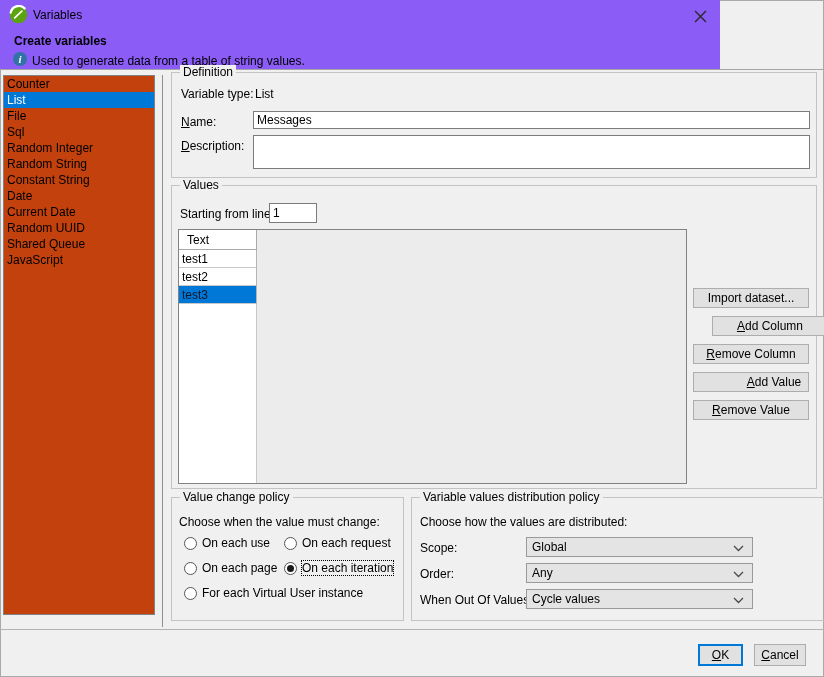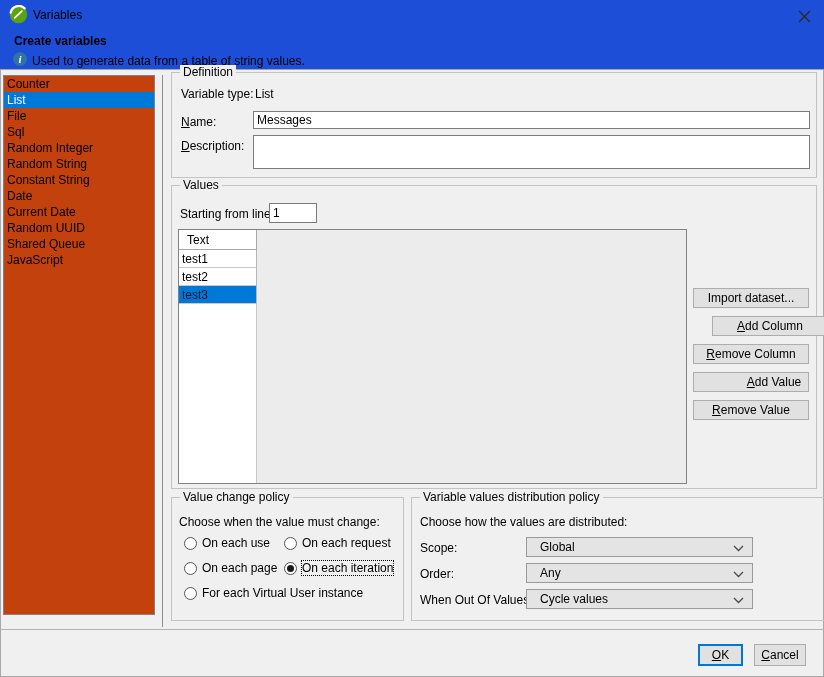--- a/index.html
+++ b/index.html
@@ -2,21 +2,21 @@
 <html><head>
 <meta charset="utf-8">
 <style>
   * { margin:0; padding:0; box-sizing:border-box; }
   html,body { background:#f0f0f0; }
   body { font-family:"Liberation Sans", sans-serif; font-size:12px; color:#000; }
   #dialog { position:relative; width:824px; height:677px; background:#f0f0f0; overflow:hidden;
             box-shadow: inset 0 0 0 1px #a9a9a9; }
 
   
-  .titlebar { position:absolute; left:0; top:0; width:824px; height:70px; background:#1d4ed8; }
+  .titlebar { position:absolute; left:0; top:0; width:720px; height:70px; background:#8b5cf6; }
   .app-icon { position:absolute; left:9px; top:5px; width:19px; height:19px; }
   .win-title { position:absolute; left:33px; top:8px; font-size:12px; }
   .close-btn { position:absolute; right:9px; top:5px; width:22px; height:22px; display:flex;
                align-items:center; justify-content:center; cursor:pointer; }
   .page-heading { position:absolute; left:14px; top:34px; font-weight:bold; font-size:12px; }
   .info-icon { position:absolute; left:13px; top:52px; width:14px; height:14px; border-radius:50%;
                background:#3172a7; color:#fff; font-family:"Liberation Serif", serif; font-style:italic;
                font-weight:bold; font-size:11px; text-align:center; line-height:14px; }
   .info-text { position:absolute; left:32px; top:54px; }
   .header-divider { position:absolute; left:0; top:69px; width:824px; height:1px; background:#a5a5a5; }
@@ -64,21 +64,21 @@
   .radio { position:absolute; display:flex; align-items:center; gap:5px; cursor:default; }
   .rb { width:13px; height:13px; border-radius:50%; border:1px solid #555; background:#fff;
         display:inline-flex; align-items:center; justify-content:center; flex:0 0 13px; }
   .rb.checked::after { content:""; width:7px; height:7px; border-radius:50%; background:#1a1a1a; }
   .rl { line-height:14px; }
   .rl.focus { outline:1px dotted #000; outline-offset:0px; }
 
   
   .combo { position:absolute; left:114px; width:227px; height:20px; background:#e4e4e4;
            border:1px solid #9a9a9a; cursor:default; }
-  .combo-value { position:absolute; left:5px; top:2px; line-height:15px;margin-left:8px; }
+  .combo-value { position:absolute; left:5px; top:2px; line-height:15px; }
   .combo-arrow { position:absolute; right:8px; top:7px; }
 
   .footer-divider { position:absolute; left:0; top:629px; width:824px; height:1px; background:#b2b2b2; }
 </style>
 </head>
 <body>
 
 <div id="dialog">
 
   <div class="titlebar">

